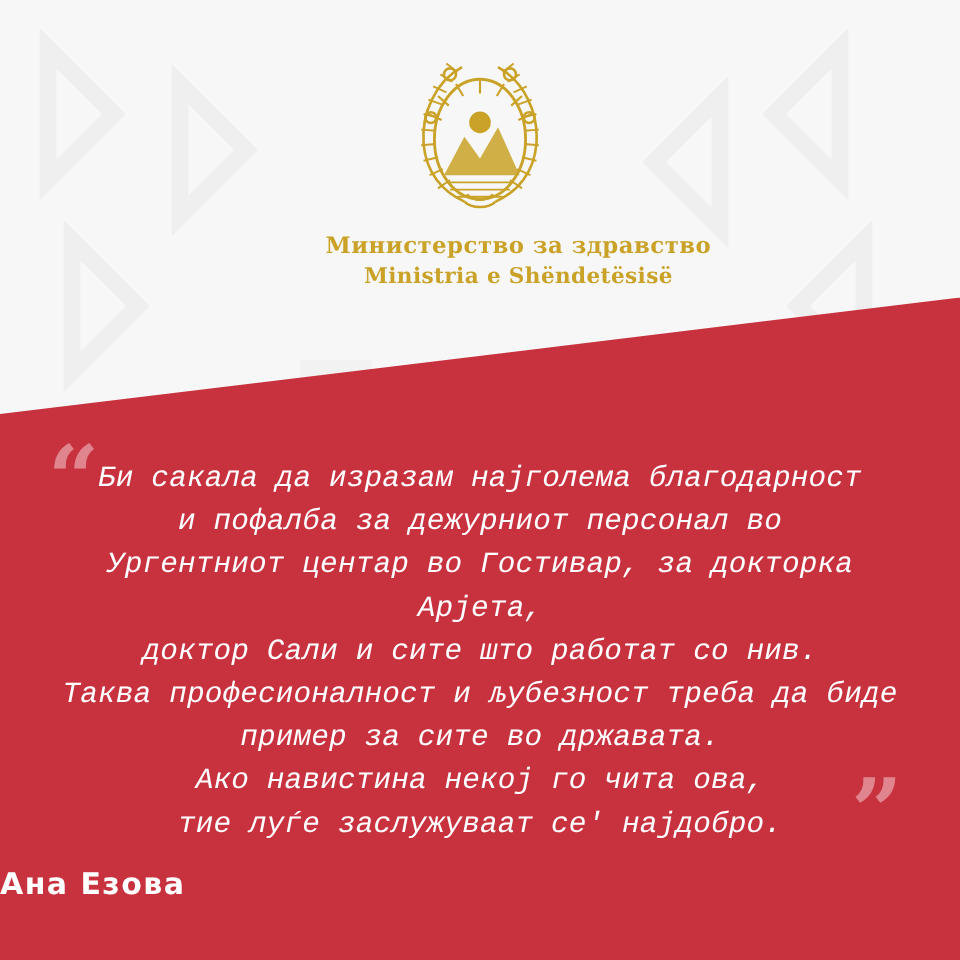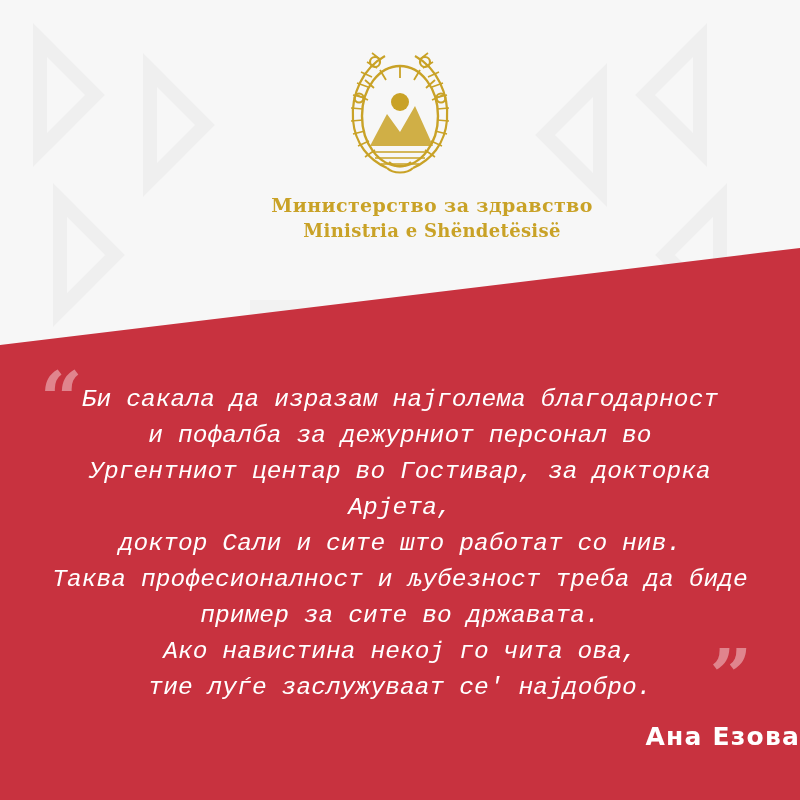--- a/index.html
+++ b/index.html
@@ -105,21 +105,21 @@
     font-size: 24.5px;
     line-height: 36px;
     white-space: pre-line;
     letter-spacing: 0.1px;
   }
   .author {
     position: absolute;
     left: 0;
     top: 722px;
     width: 800px;
-    text-align: right;
+    text-align: left;
     color: #ffffff;
     font-family: "DejaVu Sans", sans-serif;
     font-weight: bold;
     font-size: 25px;
     letter-spacing: 1.2px;
   }
 </style>
 </head>
 <body>
 

